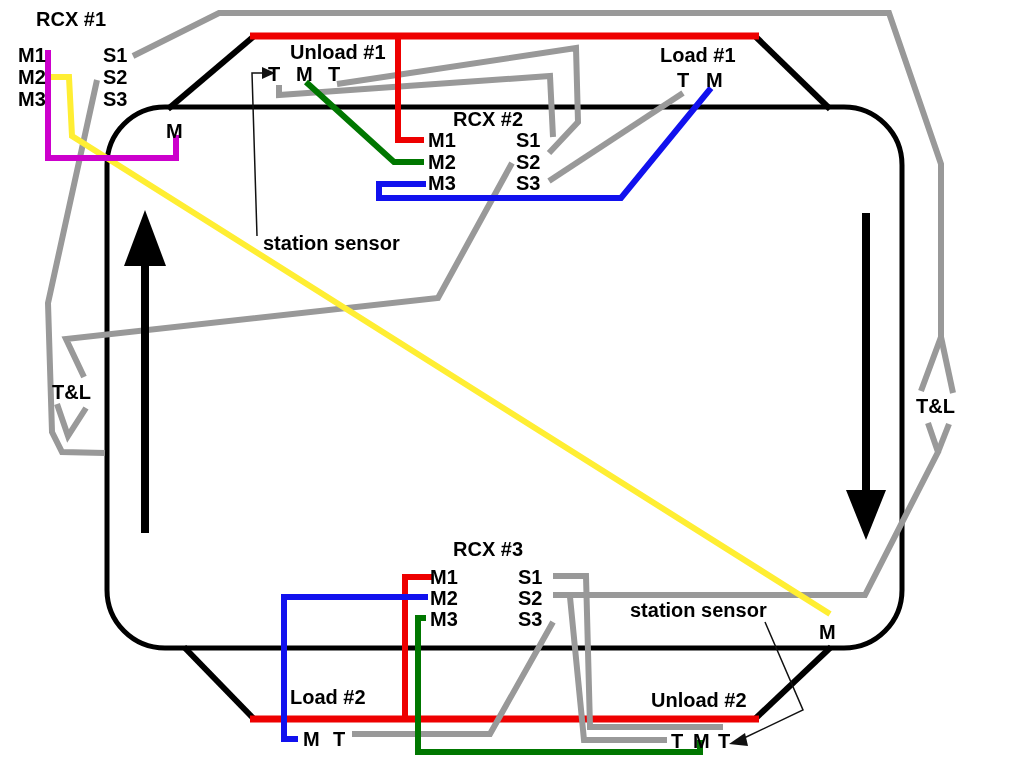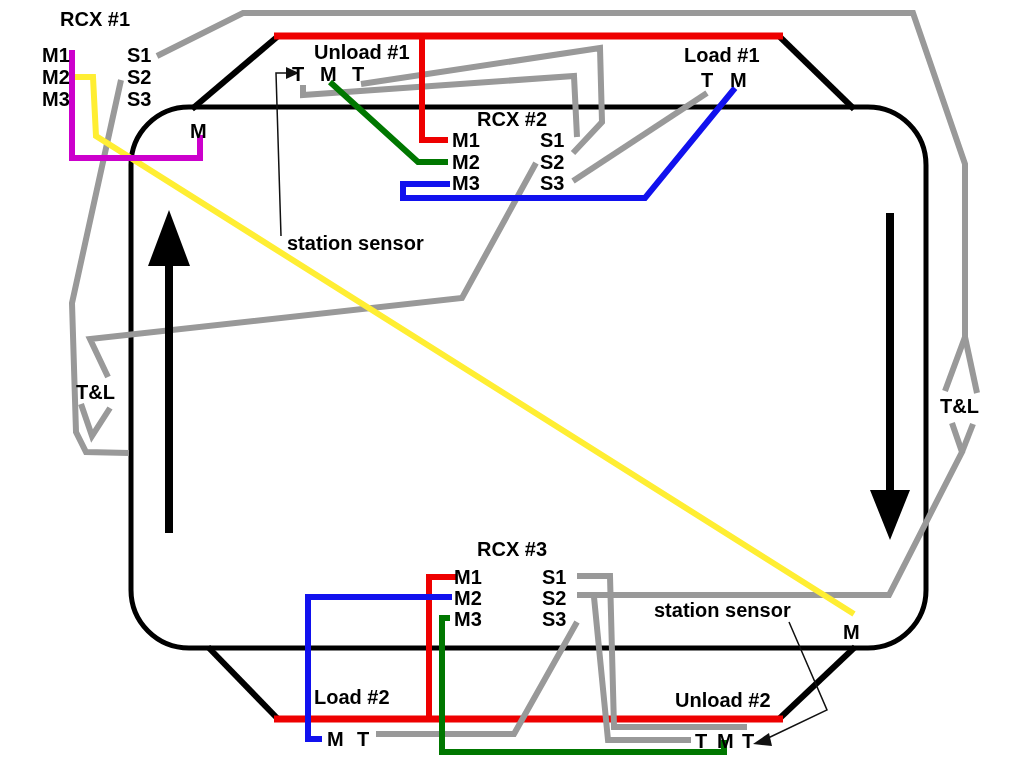--- a/index.html
+++ b/index.html
@@ -1,16 +1,16 @@
 <!DOCTYPE html>
 <html><head>
 <meta charset="utf-8">
 <style>
   html, body { margin: 0; padding: 0; background: #ffffff; }
-  .stage { width: 994px; height: 768px; position: relative; background: #ffffff; overflow: hidden; margin-left: 24px; }
+  .stage { width: 994px; height: 768px; position: relative; background: #ffffff; overflow: hidden; }
   svg { display: block; }
   text { font-family: "Liberation Sans", "DejaVu Sans", sans-serif; font-weight: bold; fill: #000000; }
 </style>
 </head>
 <body>
 
 <div class="stage">
   <svg id="diagram" width="1024" height="768" viewBox="0 0 1024 768" xmlns="http://www.w3.org/2000/svg">
       <rect x="0" y="0" width="1024" height="768" fill="#ffffff"></rect>
       <rect x="107" y="107" width="795" height="541" rx="58" ry="58" fill="none" stroke="#000000" stroke-width="5"></rect>

